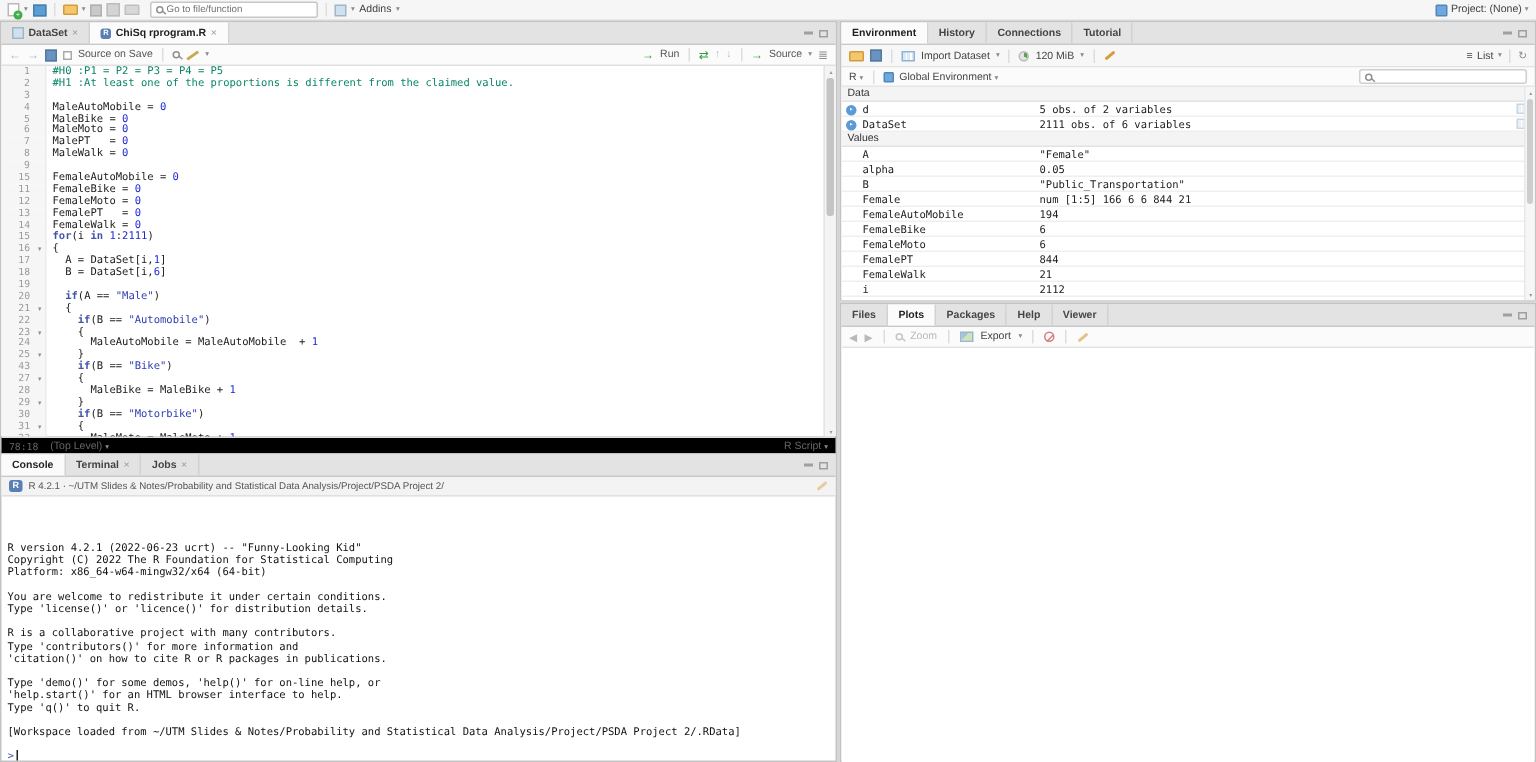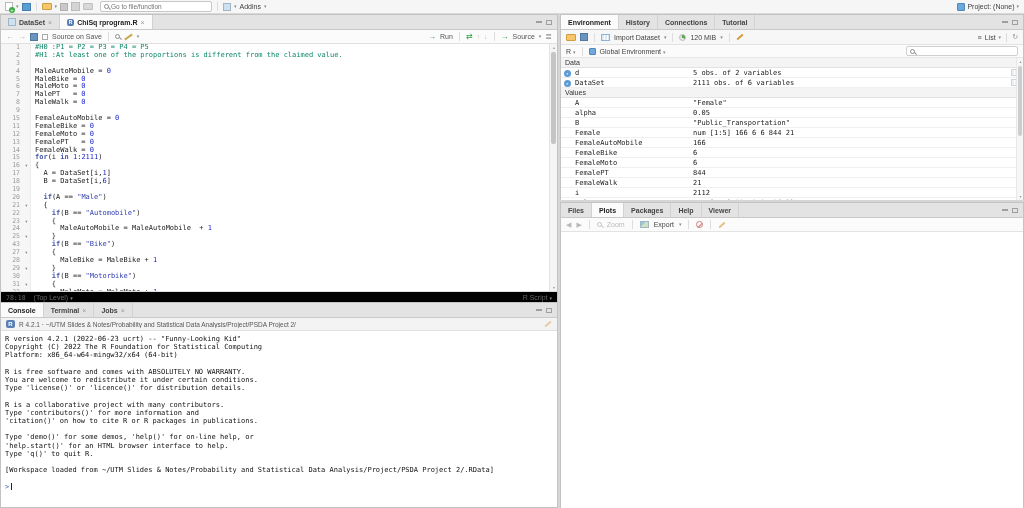--- a/index.html
+++ b/index.html
@@ -72,21 +72,21 @@
 
   .src-status { height:12px; background:#000000; border-top:1px solid #ddd; display:flex; align-items:center; padding:0 5px; gap:8px; color:#666; }
   .src-status .pos { font-family:"DejaVu Sans Mono", monospace; font-size:6.5px; }
   .src-status .right { margin-left:auto; }
 
   
   .console-pane { left:0; top:302px; width:558px; height:206px; }
   .console-header { height:13px; background:#f3f3f3; border-bottom:1px solid #e0e0e0; display:flex; align-items:center; gap:4px; padding:0 5px; }
   .r-badge { width:9px; height:8px; background:#5a7fb5; color:#fff; font-weight:bold; font-size:6px; text-align:center; line-height:8px; border-radius:2px; }
   .console-path { color:#555; font-size:6.5px; white-space:nowrap; overflow:hidden; }
-  .console-body { padding:4px 0 0 4px; font-family:"DejaVu Sans Mono", monospace; font-size:7px; line-height:8.2px; color:#111; }
+  .console-body { padding:4px 0 0 4px; font-family:"DejaVu Sans Mono", monospace; font-size:7px; line-height:8.2px; color:#111;margin-top:26px; }
   .console-body .cline { white-space:pre; min-height:8.2px; }
   .prompt { color:#4254a7; }
   .cursor { display:inline-block; width:1px; height:7px; background:#222; vertical-align:-1px; margin-left:2px; }
   .clear-ico { margin-left:auto; } 
   .ico-broom { width:8px; height:2px; background:#d99a3e; transform:rotate(-40deg); display:inline-block; border-radius:1px; }
 
   
   .env-pane { left:560px; top:14px; width:464px; height:186px; }
   .env-toolbar { height:15px; background:#f7f7f7; border-bottom:1px solid #e2e2e2; display:flex; align-items:center; gap:4px; padding:0 5px; color:#444; }
   .env-scopebar { height:13px; background:#fbfbfb; border-bottom:1px solid #e6e6e6; display:flex; align-items:center; gap:4px; padding:0 5px; color:#444; }
@@ -383,21 +383,20 @@
     <div class="console-header">
       <span class="r-badge">R</span>
       <span class="console-path">R 4.2.1 · ~/UTM Slides &amp; Notes/Probability and Statistical Data Analysis/Project/PSDA Project 2/</span>
       <span class="clear-ico ico-broom" style="opacity:.45"></span>
     </div>
     <div class="console-body" id="console-body">
         <div class="cline">R version 4.2.1 (2022-06-23 ucrt) -- "Funny-Looking Kid"</div>
         <div class="cline">Copyright (C) 2022 The R Foundation for Statistical Computing</div>
         <div class="cline">Platform: x86_64-w64-mingw32/x64 (64-bit)</div>
         <div class="cline"></div>
-        <div class="cline">R is free software and comes with ABSOLUTELY NO WARRANTY.</div>
         <div class="cline">You are welcome to redistribute it under certain conditions.</div>
         <div class="cline">Type 'license()' or 'licence()' for distribution details.</div>
         <div class="cline"></div>
         <div class="cline">R is a collaborative project with many contributors.</div>
         <div class="cline">Type 'contributors()' for more information and</div>
         <div class="cline">'citation()' on how to cite R or R packages in publications.</div>
         <div class="cline"></div>
         <div class="cline">Type 'demo()' for some demos, 'help()' for on-line help, or</div>
         <div class="cline">'help.start()' for an HTML browser interface to help.</div>
         <div class="cline">Type 'q()' to quit R.</div>
@@ -482,21 +481,21 @@
         <div class="env-row">
           <span class="env-name">B</span>
           <span class="env-val">"Public_Transportation"</span>
         </div>
         <div class="env-row">
           <span class="env-name">Female</span>
           <span class="env-val">num [1:5] 166 6 6 844 21</span>
         </div>
         <div class="env-row">
           <span class="env-name">FemaleAutoMobile</span>
-          <span class="env-val">166</span>
+          <span class="env-val">194</span>
         </div>
         <div class="env-row">
           <span class="env-name">FemaleBike</span>
           <span class="env-val">6</span>
         </div>
         <div class="env-row">
           <span class="env-name">FemaleMoto</span>
           <span class="env-val">6</span>
         </div>
         <div class="env-row">

